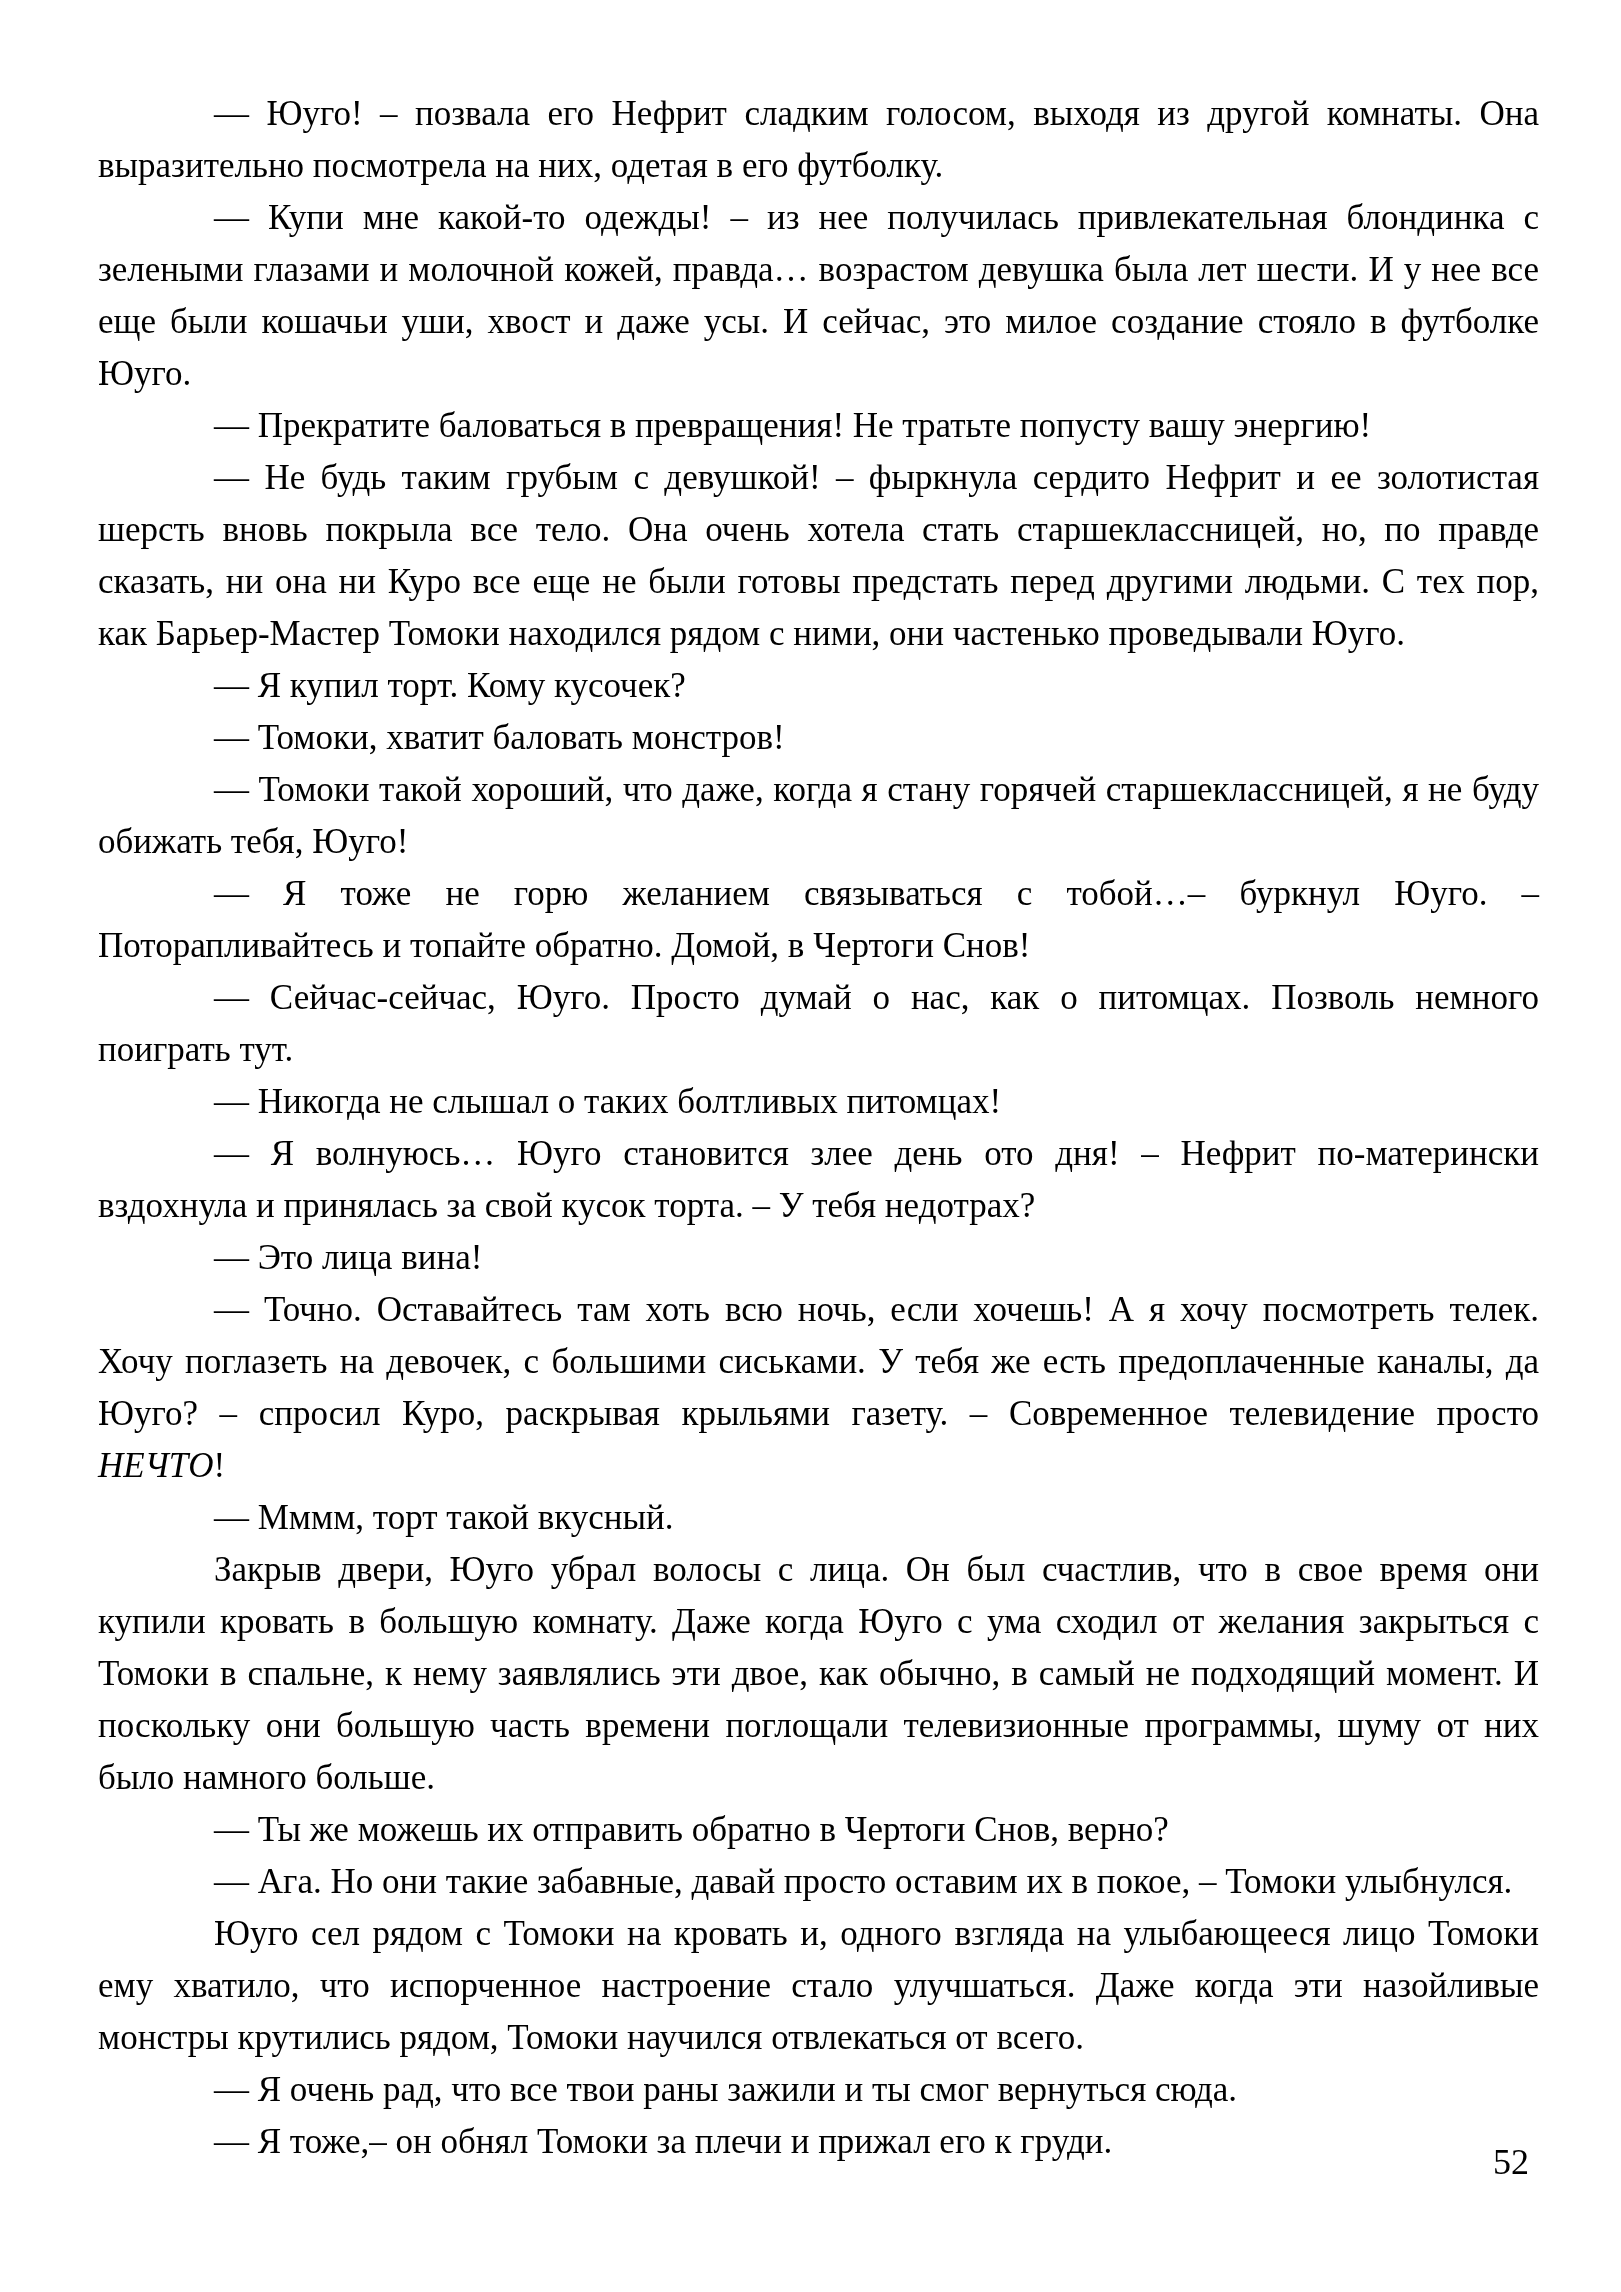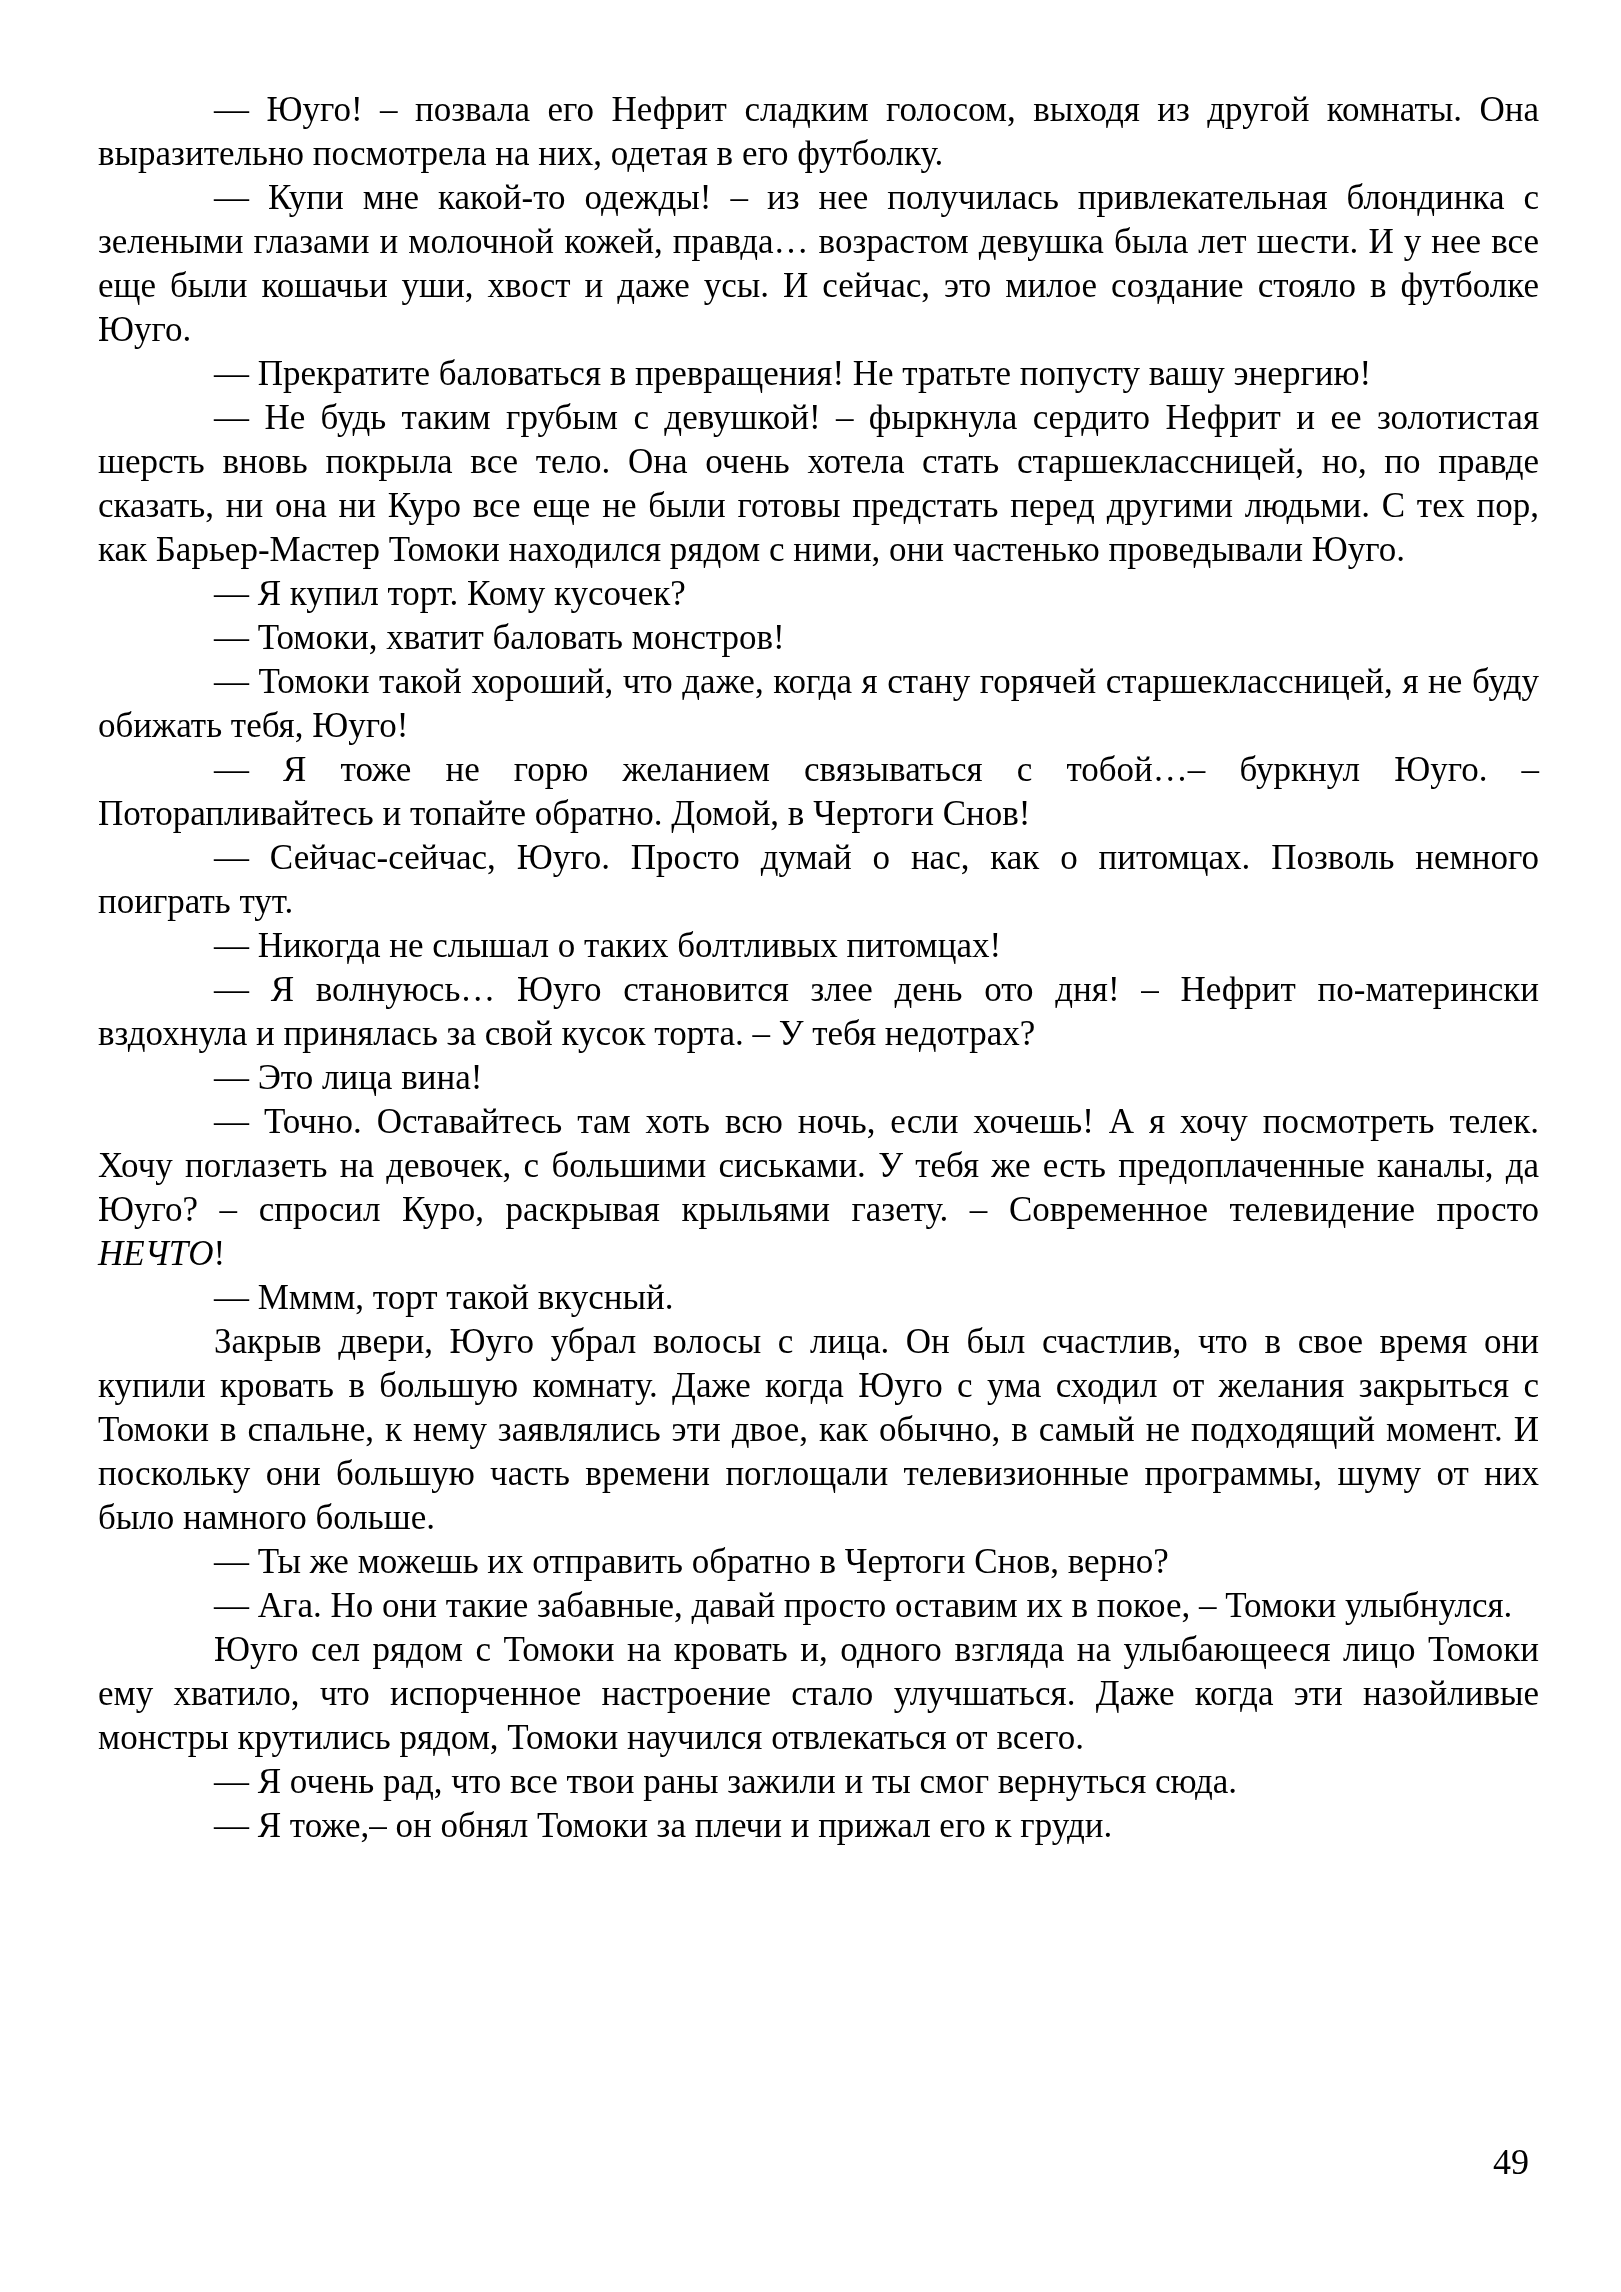--- a/index.html
+++ b/index.html
@@ -19,21 +19,21 @@
     position: absolute;
     inset: 0;
     background: #ffffff;
   }
   .text-block {
     position: absolute;
     left: 98px;
     top: 88px;
     width: 1441px;
     font-size: 35px;
-    line-height: 44px;
+    line-height: 52px;
     text-align: justify;
     letter-spacing: 0px;
   }
   .text-block p {
     margin: 0;
     padding: 0;
     text-indent: 116px;
   }
   .text-block p.gap-before {
   }
@@ -68,15 +68,15 @@
       <p><span>— Это лица вина!</span></p>
       <p><span>— Точно. Оставайтесь там хоть всю ночь, если хочешь! А я хочу посмотреть телек. Хочу поглазеть на девочек, с большими сиськами. У тебя же есть предоплаченные каналы, да Юуго? – спросил Куро, раскрывая крыльями газету. – Современное телевидение просто </span><em>НЕЧТО</em><span>!</span></p>
       <p><span>— Мммм, торт такой вкусный.</span></p>
       <p class="gap-before"><span>Закрыв двери, Юуго убрал волосы с лица. Он был счастлив, что в свое время они купили кровать в большую комнату. Даже когда Юуго с ума сходил от желания закрыться с Томоки в спальне, к нему заявлялись эти двое, как обычно, в самый не подходящий момент. И поскольку они большую часть времени поглощали телевизионные программы, шуму от них было намного больше.</span></p>
       <p><span>— Ты же можешь их отправить обратно в Чертоги Снов, верно?</span></p>
       <p><span>— Ага. Но они такие забавные, давай просто оставим их в покое, – Томоки улыбнулся.</span></p>
       <p><span>Юуго сел рядом с Томоки на кровать и, одного взгляда на улыбающееся лицо Томоки ему хватило, что испорченное настроение стало улучшаться. Даже когда эти назойливые монстры крутились рядом, Томоки научился отвлекаться от всего.</span></p>
       <p><span>— Я очень рад, что все твои раны зажили и ты смог вернуться сюда.</span></p>
       <p><span>— Я тоже,– он обнял Томоки за плечи и прижал его к груди.</span></p>
     </div>
-  <div class="page-number">49</div>
+  <div class="page-number">52</div>
 </div>
 
 
 </body></html>

